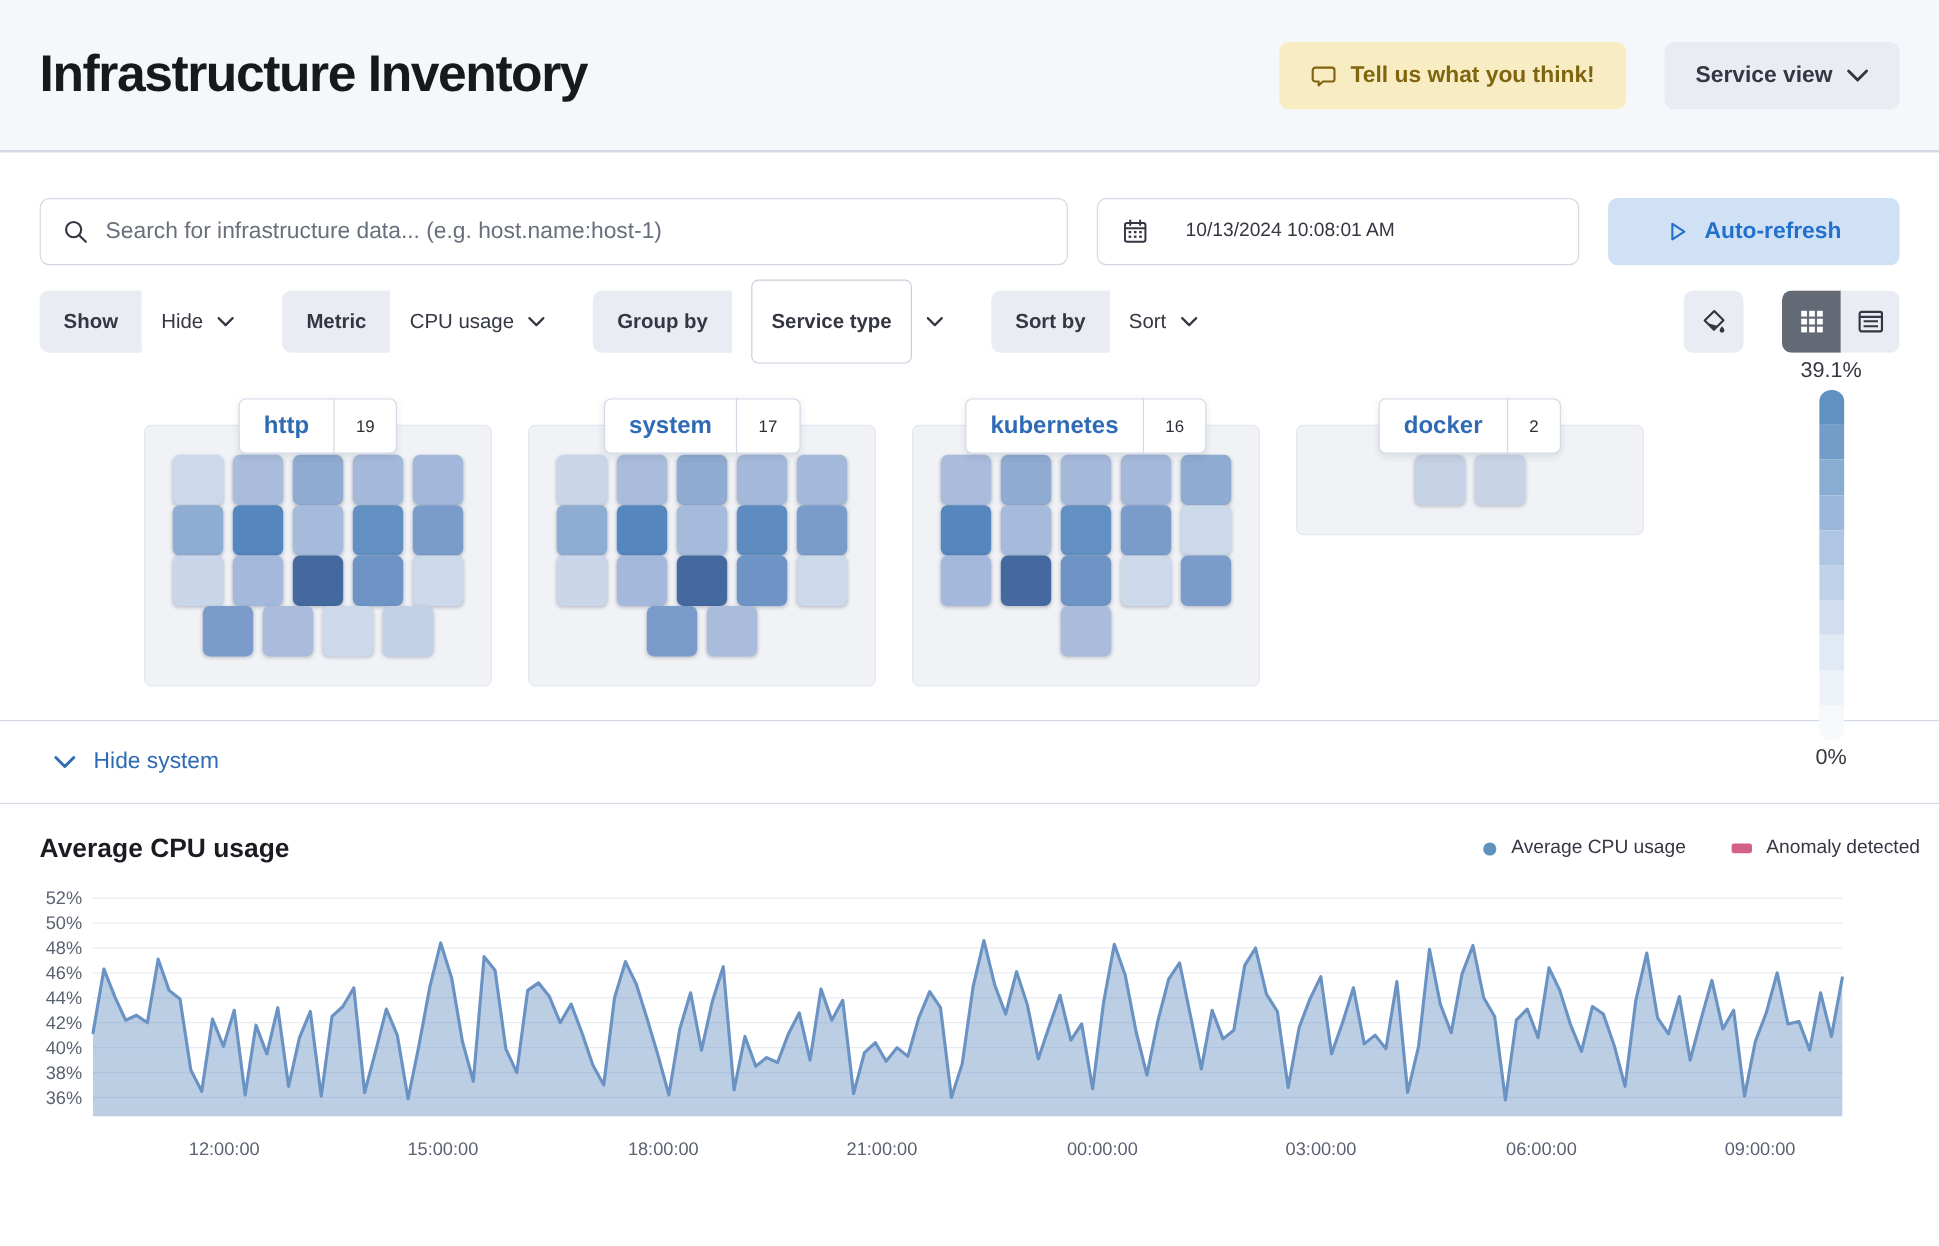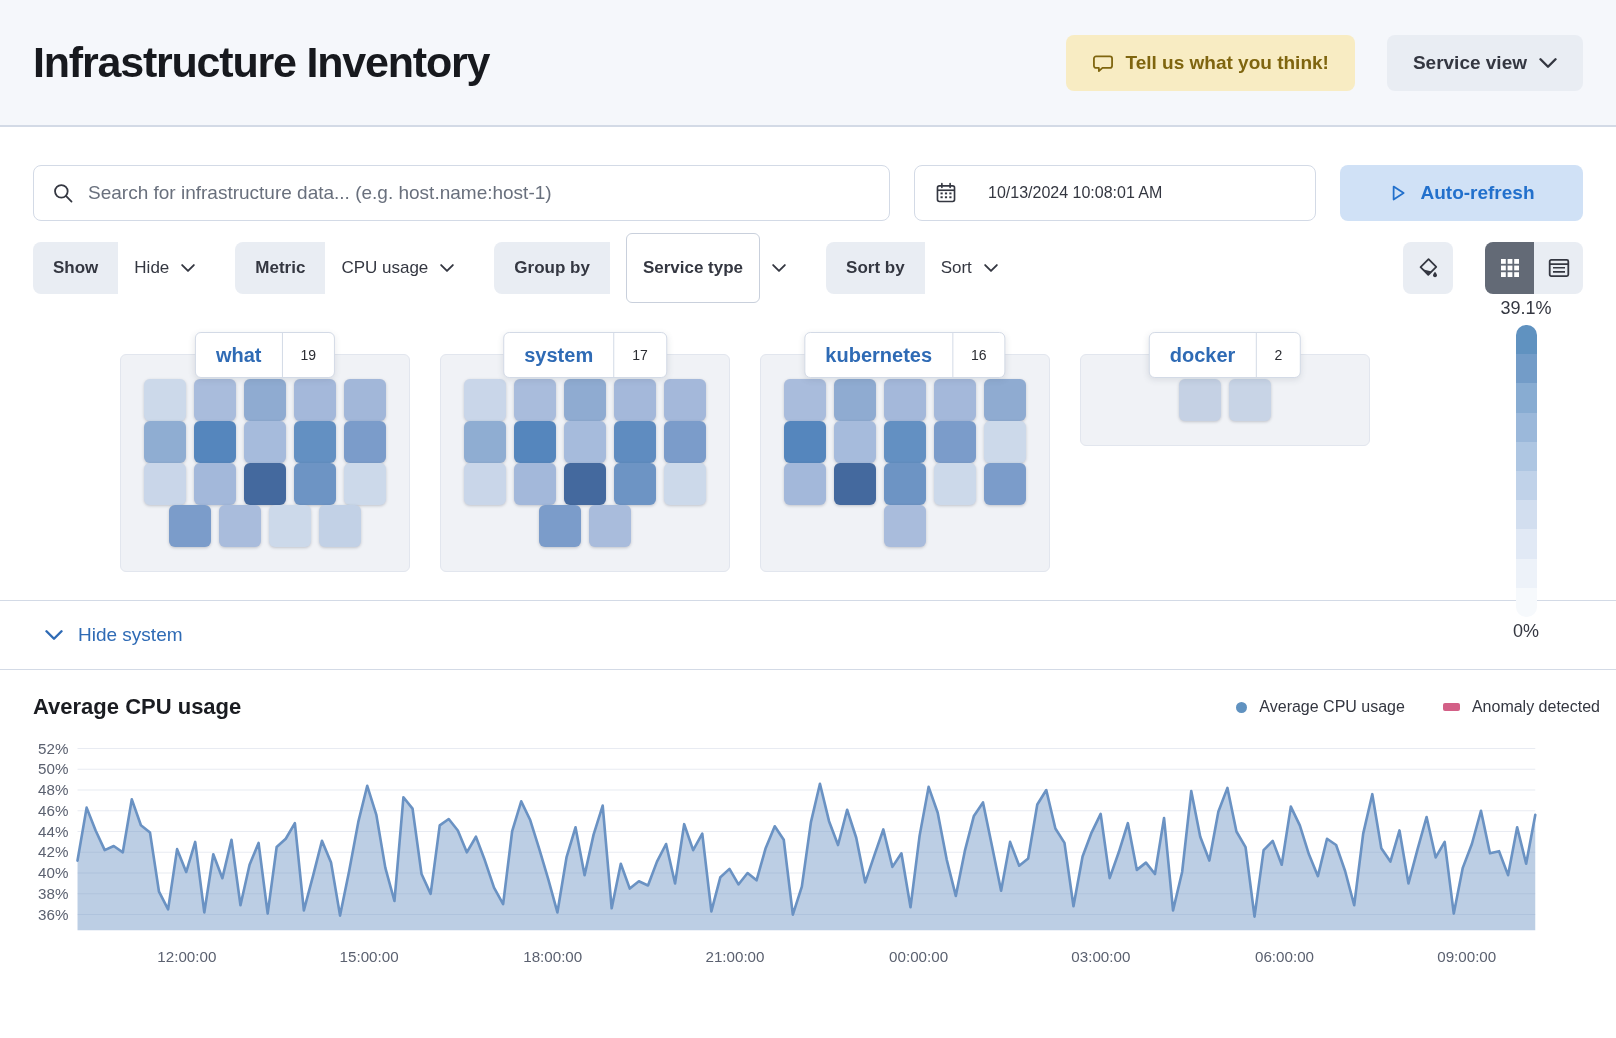--- a/index.html
+++ b/index.html
@@ -207,21 +207,21 @@
         <line x1="4" y1="10.6" x2="12" y2="10.6" stroke="#343741" stroke-width="1.1"></line>
       </svg>
     </button>
   </div>
 </div>
 
 <section class="waffle-area">
   <div class="groups-row">
     <div class="group">
       <div class="badge">
-        <span class="gname">what</span>
+        <span class="gname">http</span>
         <span class="gdiv"></span>
         <span class="gcount">19</span>
       </div>
       <div class="rows">
           <div class="wrow">
             <div class="sq" style="background: rgb(204, 217, 234);"></div>
             <div class="sq" style="background: rgb(169, 188, 220);"></div>
             <div class="sq" style="background: rgb(143, 171, 209);"></div>
             <div class="sq" style="background: rgb(164, 184, 218);"></div>
             <div class="sq" style="background: rgb(162, 183, 217);"></div>

